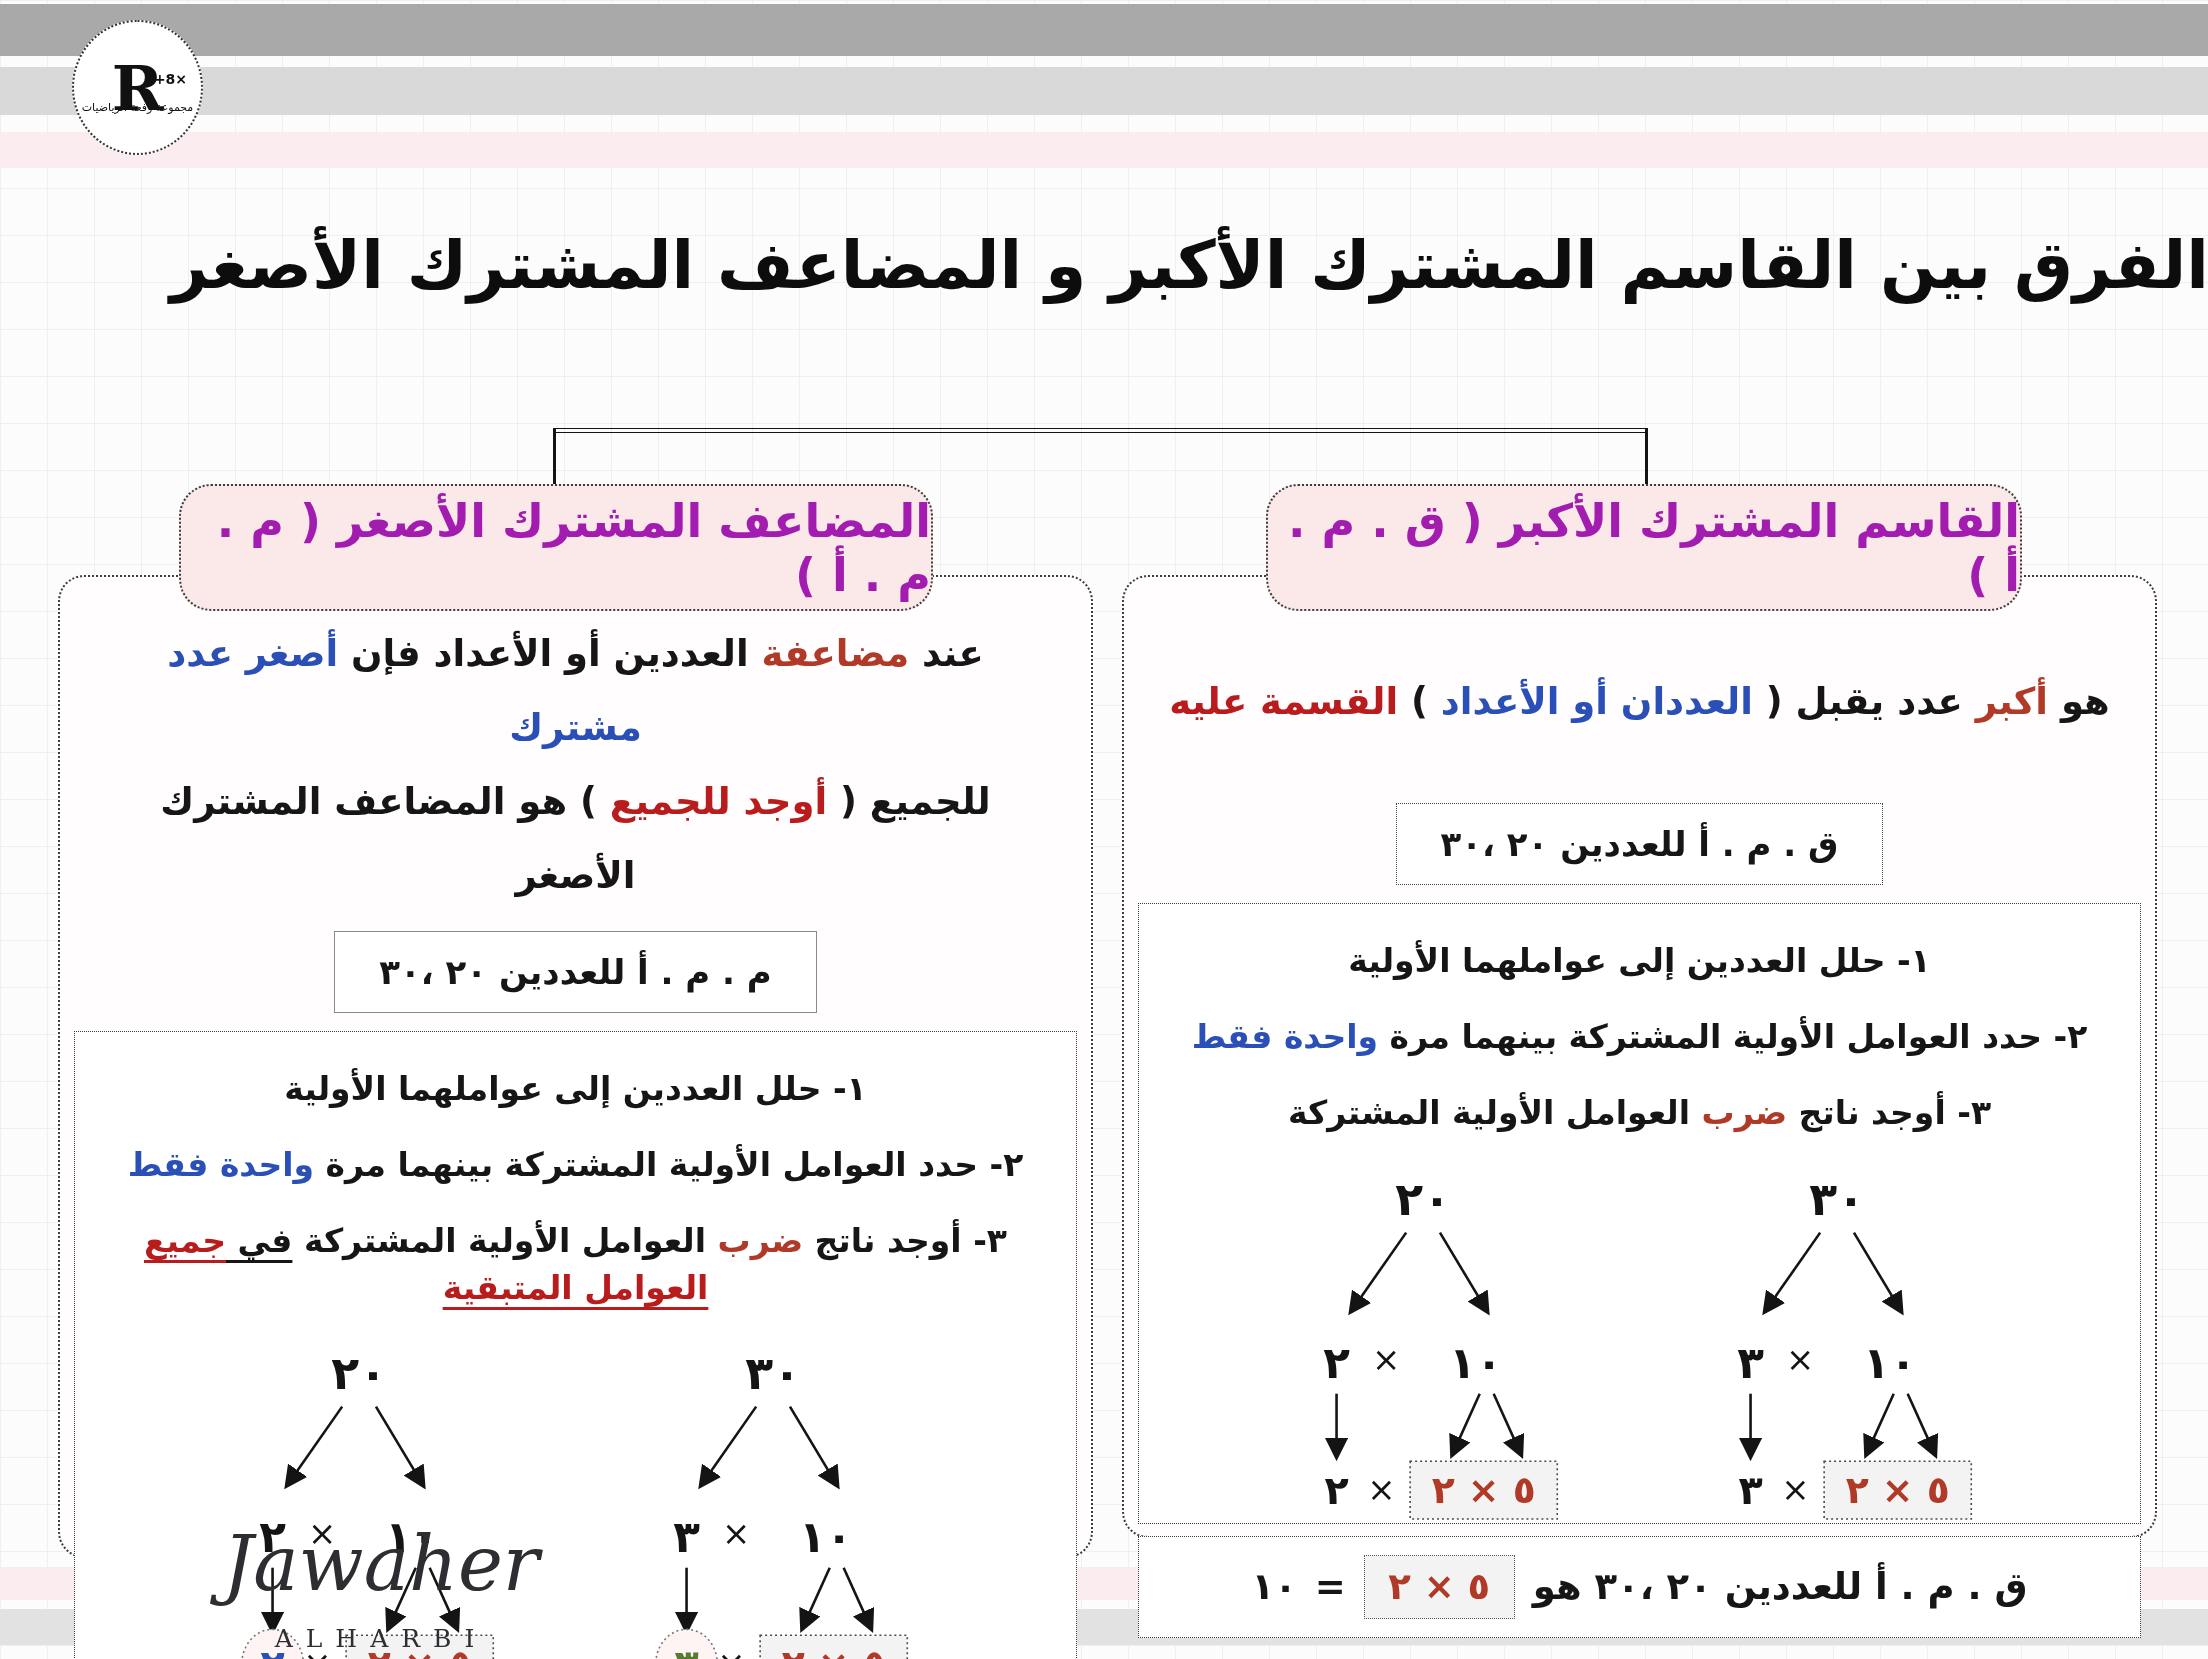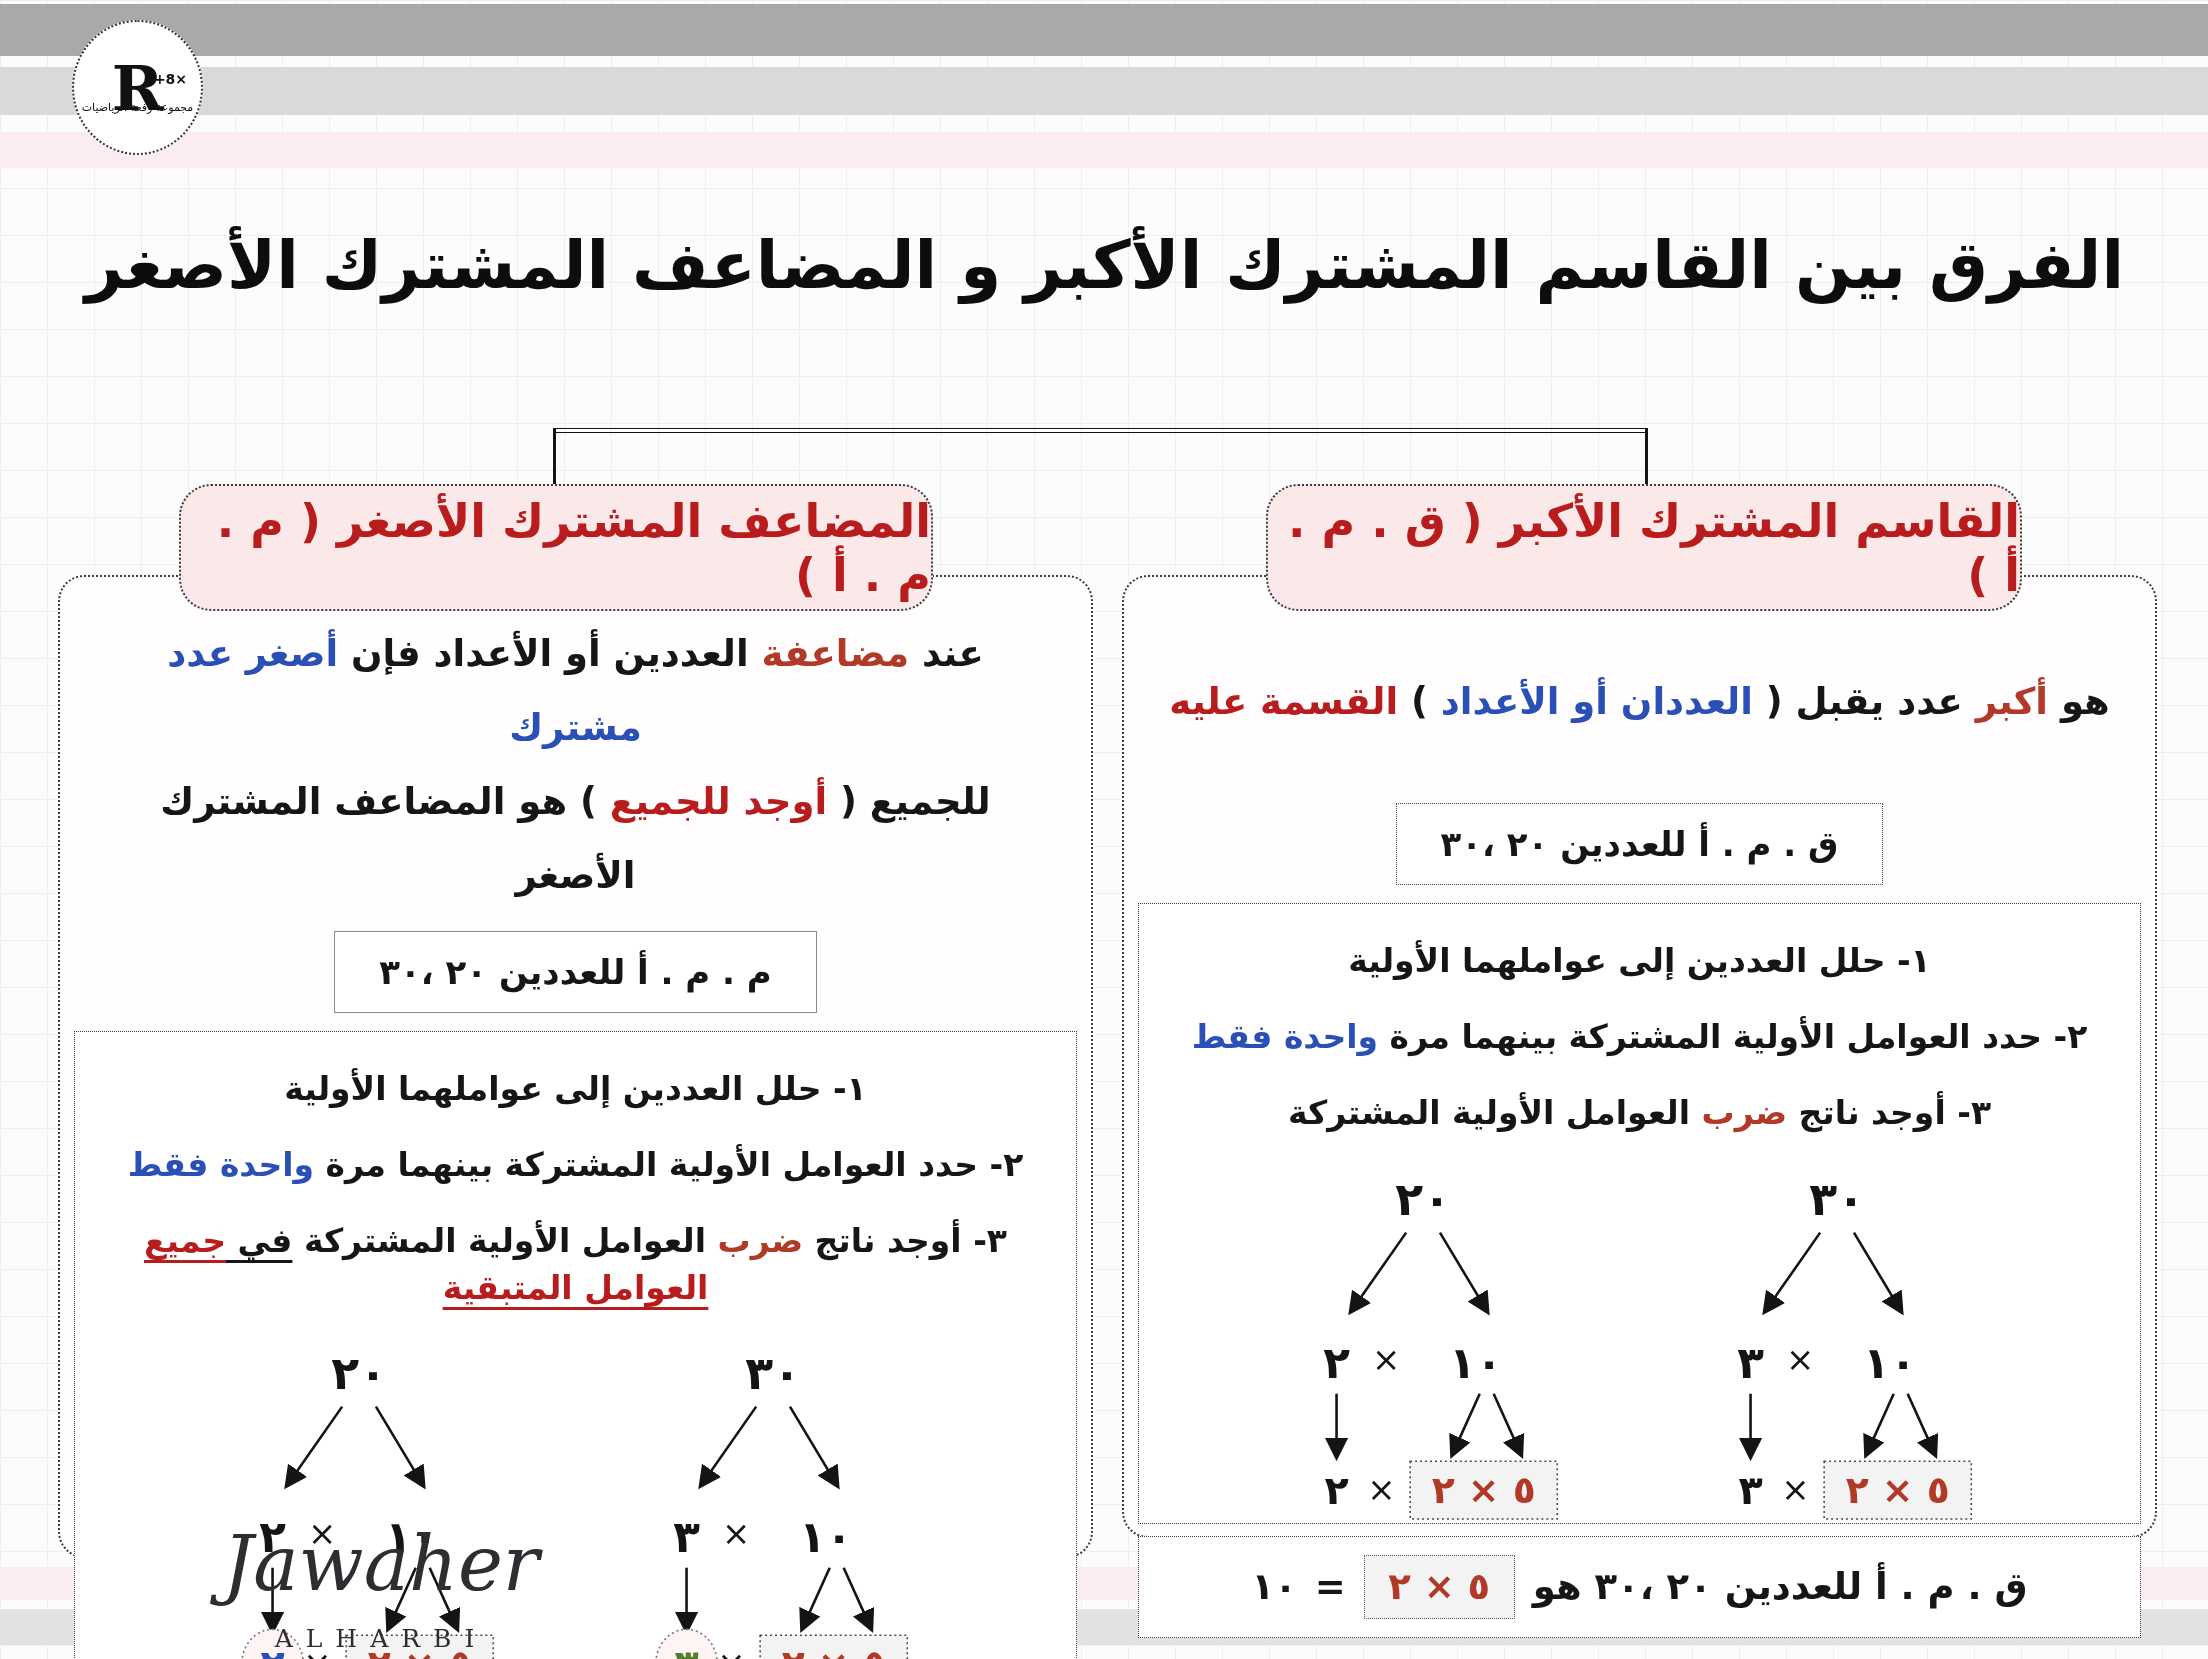--- a/index.html
+++ b/index.html
@@ -21,40 +21,40 @@
   .logo{
     position:absolute;left:72px;top:20px;width:131px;height:135px;border-radius:50%;
     background:#fff;border:2.5px dotted #333;box-sizing:border-box;
     display:flex;flex-direction:column;align-items:center;justify-content:center;z-index:5;
   }
   .logo-r{font-family:"DejaVu Serif",serif;font-size:62px;font-weight:700;line-height:.9;color:#111;}
   .logo-ops{font-size:14px;font-weight:700;margin-top:-46px;margin-left:66px;color:#111;}
   .logo-caption{font-size:11px;margin-top:14px;color:#111;white-space:nowrap;}
 
   .page-title{
-    position:absolute;left:0;top:227px;width:2209px;text-align:center;direction:rtl;
+    position:absolute;left:0;top:227px;width:2209px;text-align:right;direction:rtl;
     font-size:66px;font-weight:700;color:#0d0d0d;
   }
   .bracket-h{position:absolute;left:553px;top:428px;width:1095px;height:3px;
     border-top:1.6px solid #141414;border-bottom:1.6px solid #141414;}
   .bracket-v{position:absolute;top:428px;width:2.6px;height:60px;background:#141414;}
   .bracket-v.left{left:553px;}
   .bracket-v.right{left:1645px;}
 
   .panel{
     position:absolute;box-sizing:border-box;background:#fffdfd;
     border:2.2px dotted #3c3c3c;border-radius:26px;direction:rtl;text-align:center;
   }
   .panel-left{left:58px;top:575px;width:1035px;height:983px;}
   .panel-right{left:1122px;top:575px;width:1035px;height:963px;}
 
   .pill{
     position:absolute;box-sizing:border-box;background:#fbe9ea;border:2.6px dotted #3c3c3c;
     border-radius:32px;display:flex;align-items:center;justify-content:center;
-    font-size:46px;font-weight:700;direction:rtl;z-index:6;color:#b91c1c;
+    font-size:46px;font-weight:700;direction:rtl;z-index:6;color:#a21caf;
   }
   .pill-left{left:179px;top:484px;width:754px;height:127px;}
   .pill-right{left:1266px;top:484px;width:756px;height:127px;}
 
   .desc{direction:rtl;font-size:37px;font-weight:600;line-height:2.0;margin:0 40px;}
   .panel-right .desc{margin-top:88px;margin-bottom:36px;}
   .panel-left  .desc{margin-top:40px;margin-bottom:6px;}
 
   .label-box{
     display:flex;align-items:center;justify-content:center;margin:18px auto 0;

